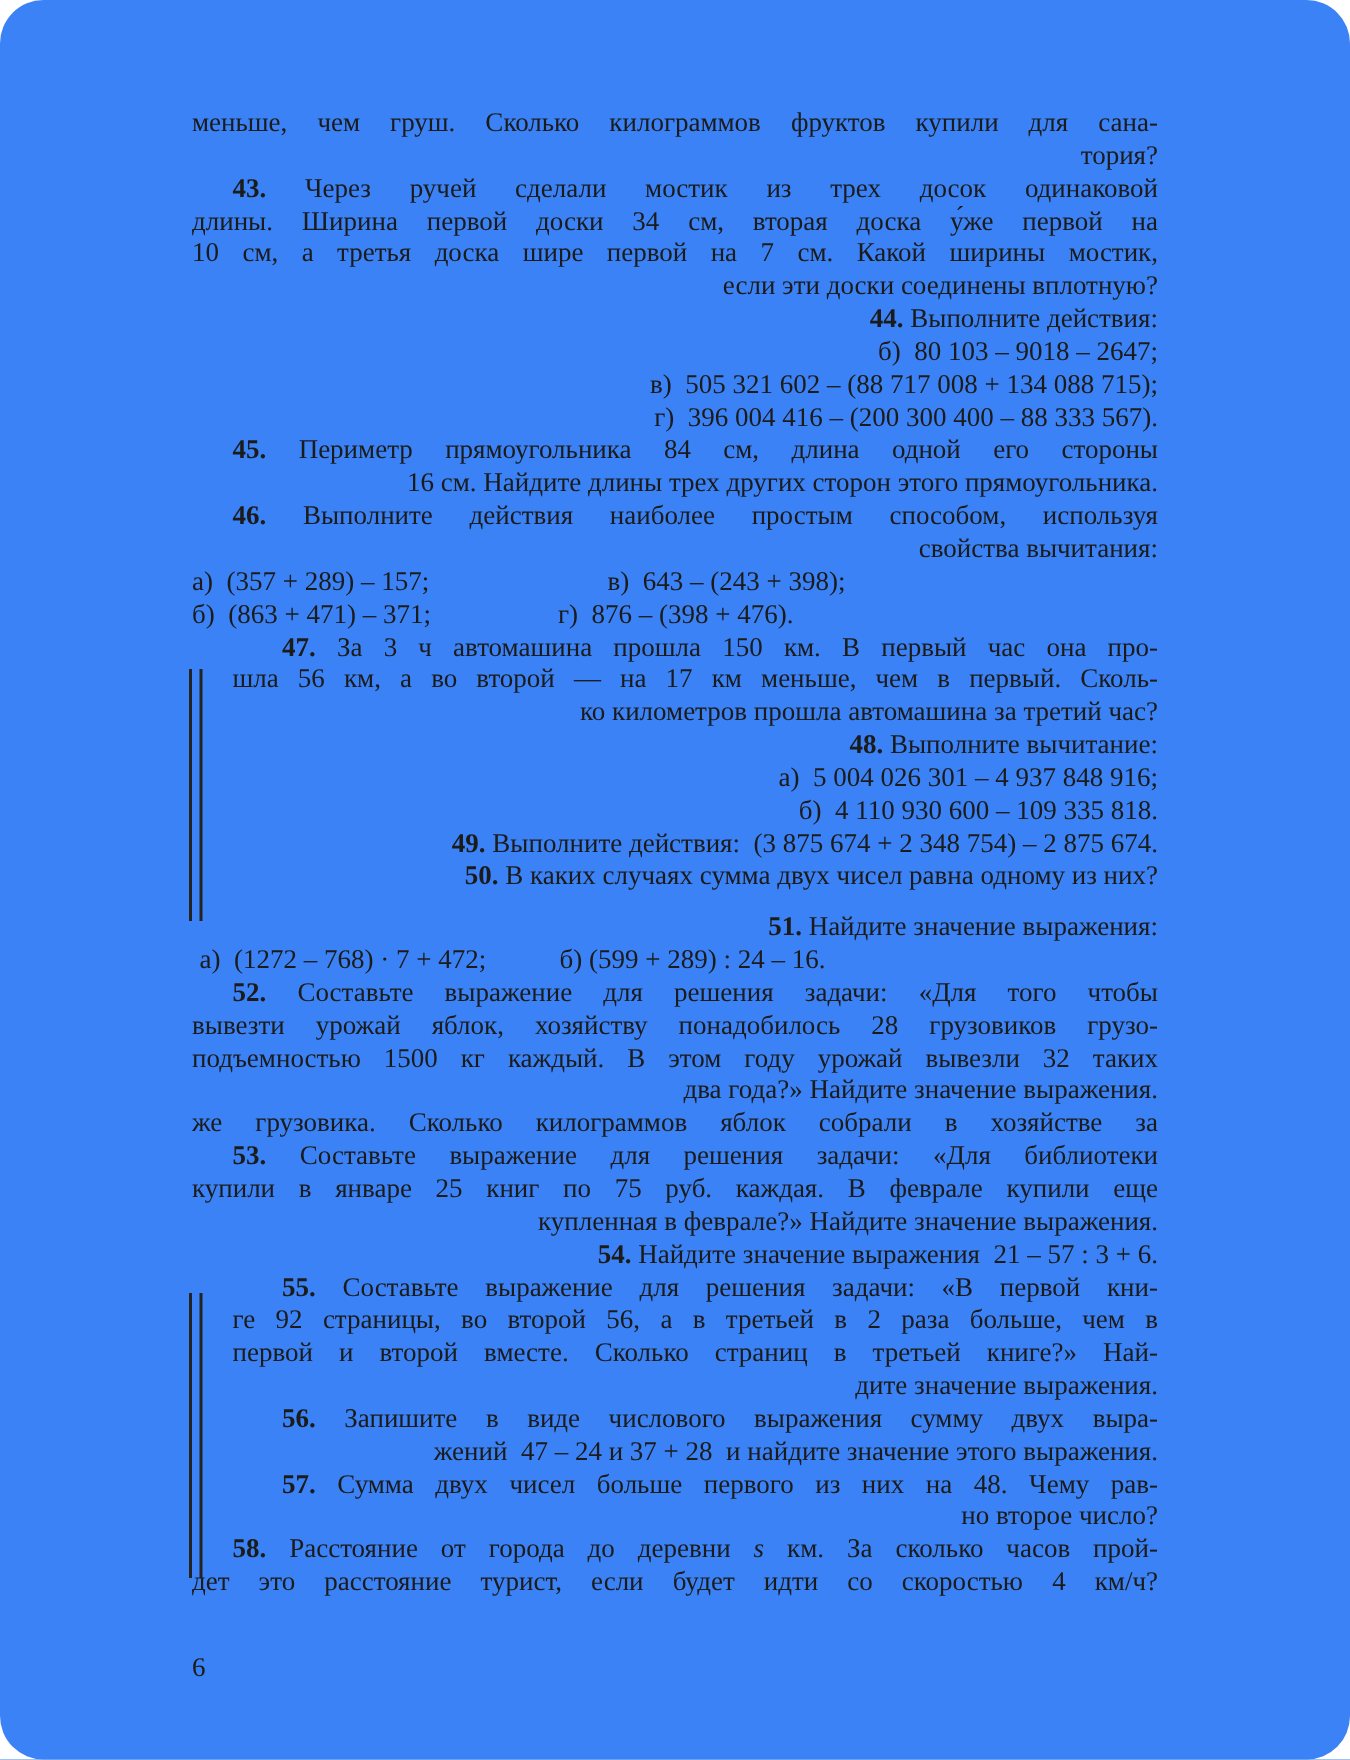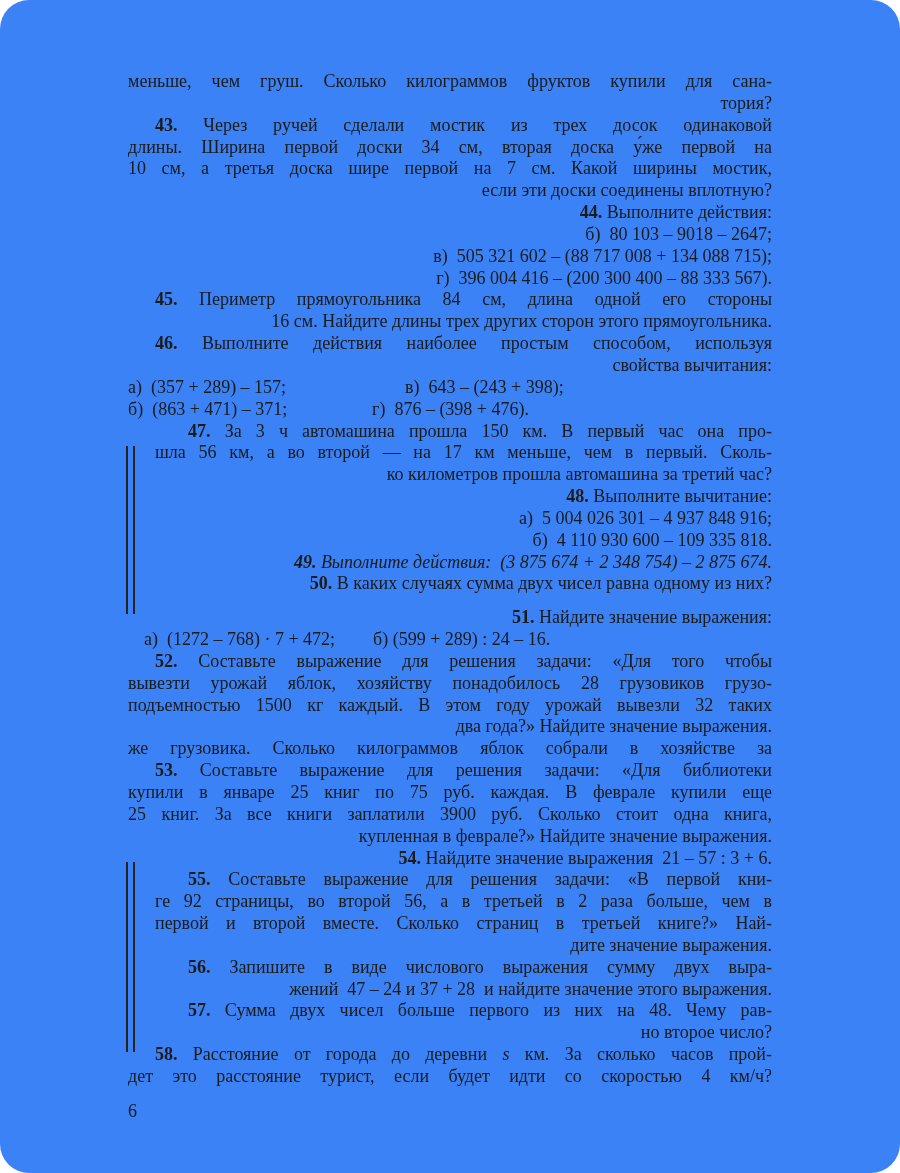--- a/index.html
+++ b/index.html
@@ -69,35 +69,34 @@
       <div class="line cols">
         <span class="col" style="left: 0px;"><span>б)&nbsp; (863 + 471) – 371;</span></span>
         <span class="col" style="left: 244px;"><span>г)&nbsp; 876 – (398 + 476).</span></span>
       </div>
       <div class="line j" style="padding-left: 60px;"><span class="b">47.</span><span> За 3 ч автомашина прошла 150 км. В первый час она про-</span></div>
       <div class="line j" style="padding-left: 27px;"><span>шла 56 км, а во второй — на 17 км меньше, чем в первый. Сколь-</span></div>
       <div class="line" style="padding-left: 27px;"><span>ко километров прошла автомашина за третий час?</span></div>
       <div class="line" style="padding-left: 60px;"><span class="b">48.</span><span> Выполните вычитание:</span></div>
       <div class="line" style="padding-left: 27px;"><span>а)&nbsp; 5 004 026 301 – 4 937 848 916;</span></div>
       <div class="line" style="padding-left: 27px;"><span>б)&nbsp; 4 110 930 600 – 109 335 818.</span></div>
-      <div class="line" style="padding-left: 60px; font-style: italic;"><span class="b">49.</span><span> Выполните действия:&nbsp; (3 875 674 + 2 348 754) – 2 875 674.</span></div>
+      <div class="line" style="padding-left: 60px;"><span class="b">49.</span><span> Выполните действия:&nbsp; (3 875 674 + 2 348 754) – 2 875 674.</span></div>
       <div class="line" style="padding-left: 60px;"><span class="b">50.</span><span> В каких случаях сумма двух чисел равна одному из них?</span></div>
       <div class="line" style="padding-left: 27px; margin-top: 12px;"><span class="b">51.</span><span> Найдите значение выражения:</span></div>
       <div class="line cols">
-        <span class="col" style="left: 16px;"><span>а)&nbsp; (1272 – 768) · 7 + 472;</span></span>
+        <span class="col" style="left: 5px;"><span>а)&nbsp; (1272 – 768) · 7 + 472;</span></span>
         <span class="col" style="left: 245px;"><span>б) (599 + 289) : 24 – 16.</span></span>
       </div>
       <div class="line j" style="padding-left: 27px;"><span class="b">52.</span><span> Составьте выражение для решения задачи: «Для того чтобы</span></div>
       <div class="line j"><span>вывезти урожай яблок, хозяйству понадобилось 28 грузовиков грузо-</span></div>
       <div class="line j"><span>подъемностью 1500 кг каждый. В этом году урожай вывезли 32 таких</span></div>
       <div class="line"><span>два года?» Найдите значение выражения.</span></div>
       <div class="line j"><span>же грузовика. Сколько килограммов яблок собрали в хозяйстве за</span></div>
       <div class="line j" style="padding-left: 27px;"><span class="b">53.</span><span> Составьте выражение для решения задачи: «Для библиотеки</span></div>
       <div class="line j"><span>купили в январе 25 книг по 75 руб. каждая. В феврале купили еще</span></div>
-      <div class="line j"><span>25 книг. За все книги заплатили 3900 руб. Сколько стоит одна книга,</span></div>
       <div class="line"><span>купленная в феврале?» Найдите значение выражения.</span></div>
       <div class="line" style="padding-left: 60px;"><span class="b">54.</span><span> Найдите значение выражения&nbsp; 21 – 57 : 3 + 6.</span></div>
       <div class="line j" style="padding-left: 60px;"><span class="b">55.</span><span> Составьте выражение для решения задачи: «В первой кни-</span></div>
       <div class="line j" style="padding-left: 27px;"><span>ге 92 страницы, во второй 56, а в третьей в 2 раза больше, чем в</span></div>
       <div class="line j" style="padding-left: 27px;"><span>первой и второй вместе. Сколько страниц в третьей книге?» Най-</span></div>
       <div class="line" style="padding-left: 27px;"><span>дите значение выражения.</span></div>
       <div class="line j" style="padding-left: 60px;"><span class="b">56.</span><span> Запишите в виде числового выражения сумму двух выра-</span></div>
       <div class="line" style="padding-left: 27px;"><span>жений&nbsp; 47 – 24 и 37 + 28&nbsp; и найдите значение этого выражения.</span></div>
       <div class="line j" style="padding-left: 60px;"><span class="b">57.</span><span> Сумма двух чисел больше первого из них на 48. Чему рав-</span></div>
       <div class="line" style="padding-left: 27px;"><span>но второе число?</span></div>

